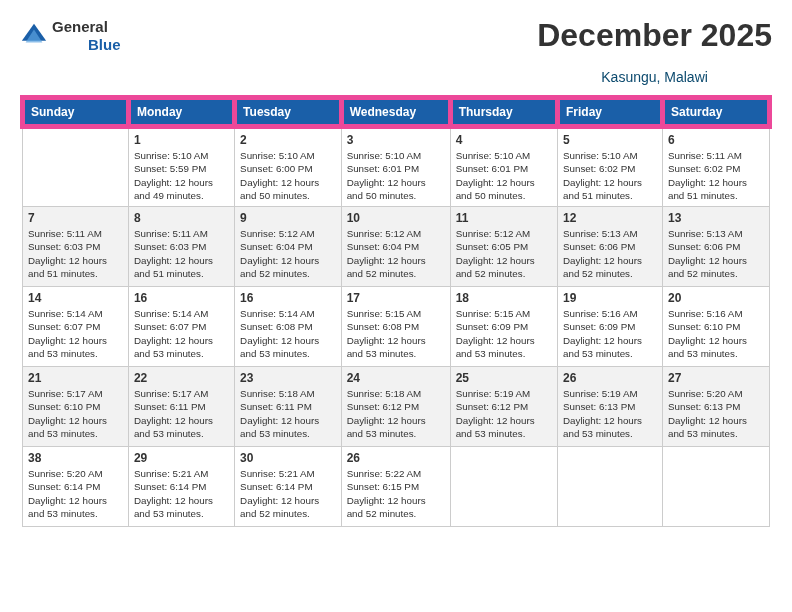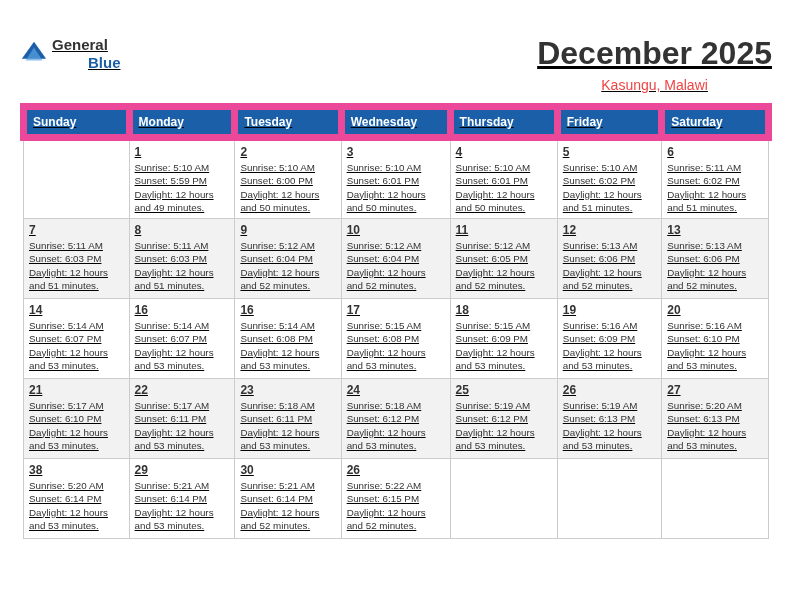--- a/index.html
+++ b/index.html
@@ -7,22 +7,21 @@
       font-family: Arial, sans-serif;
       background: #fff;
       width: 792px;
       height: 612px;
       overflow: hidden;
     }
     .page {
       width: 792px;
       height: 612px;
       background: #fff;
-      padding: 36px 20px 10px 20px;
-      text-decoration: underline;
+      padding: 18px 20px 10px 20px;
     }
     .header {
       display: flex;
       justify-content: space-between;
       align-items: flex-start;
       margin-bottom: 10px;
     }
     .logo {
       display: flex;
       align-items: center;
@@ -43,37 +42,37 @@
       text-align: center;
     }
     .month-title {
       font-size: 32px;
       font-weight: bold;
       color: #333;
       line-height: 1.1;
     }
     .location {
       font-size: 14px;
-      color: #ef4444;
-      margin-top: 6px;
+      color: #0c4a6e;
+      margin-top: 16px;
     }
     .calendar {
       width: 100%;
       border-collapse: collapse;
       border: 1px solid #ccc;
       font-size: 10.5px;
     }
     .calendar th {
       background-color: #1a5fa8;
       color: #fff;
       text-align: left;
       padding: 5px 6px;
       font-size: 12px;
       font-weight: bold;
-      border: 7px solid #ec4899;
+      border: 5px solid #ec4899;
     }
     .calendar td {
       border: 1px solid #ccc;
       vertical-align: top;
       padding: 4px 5px;
       width: 113px;
       height: 80px;
     }
     .day-number {
       font-weight: bold;

